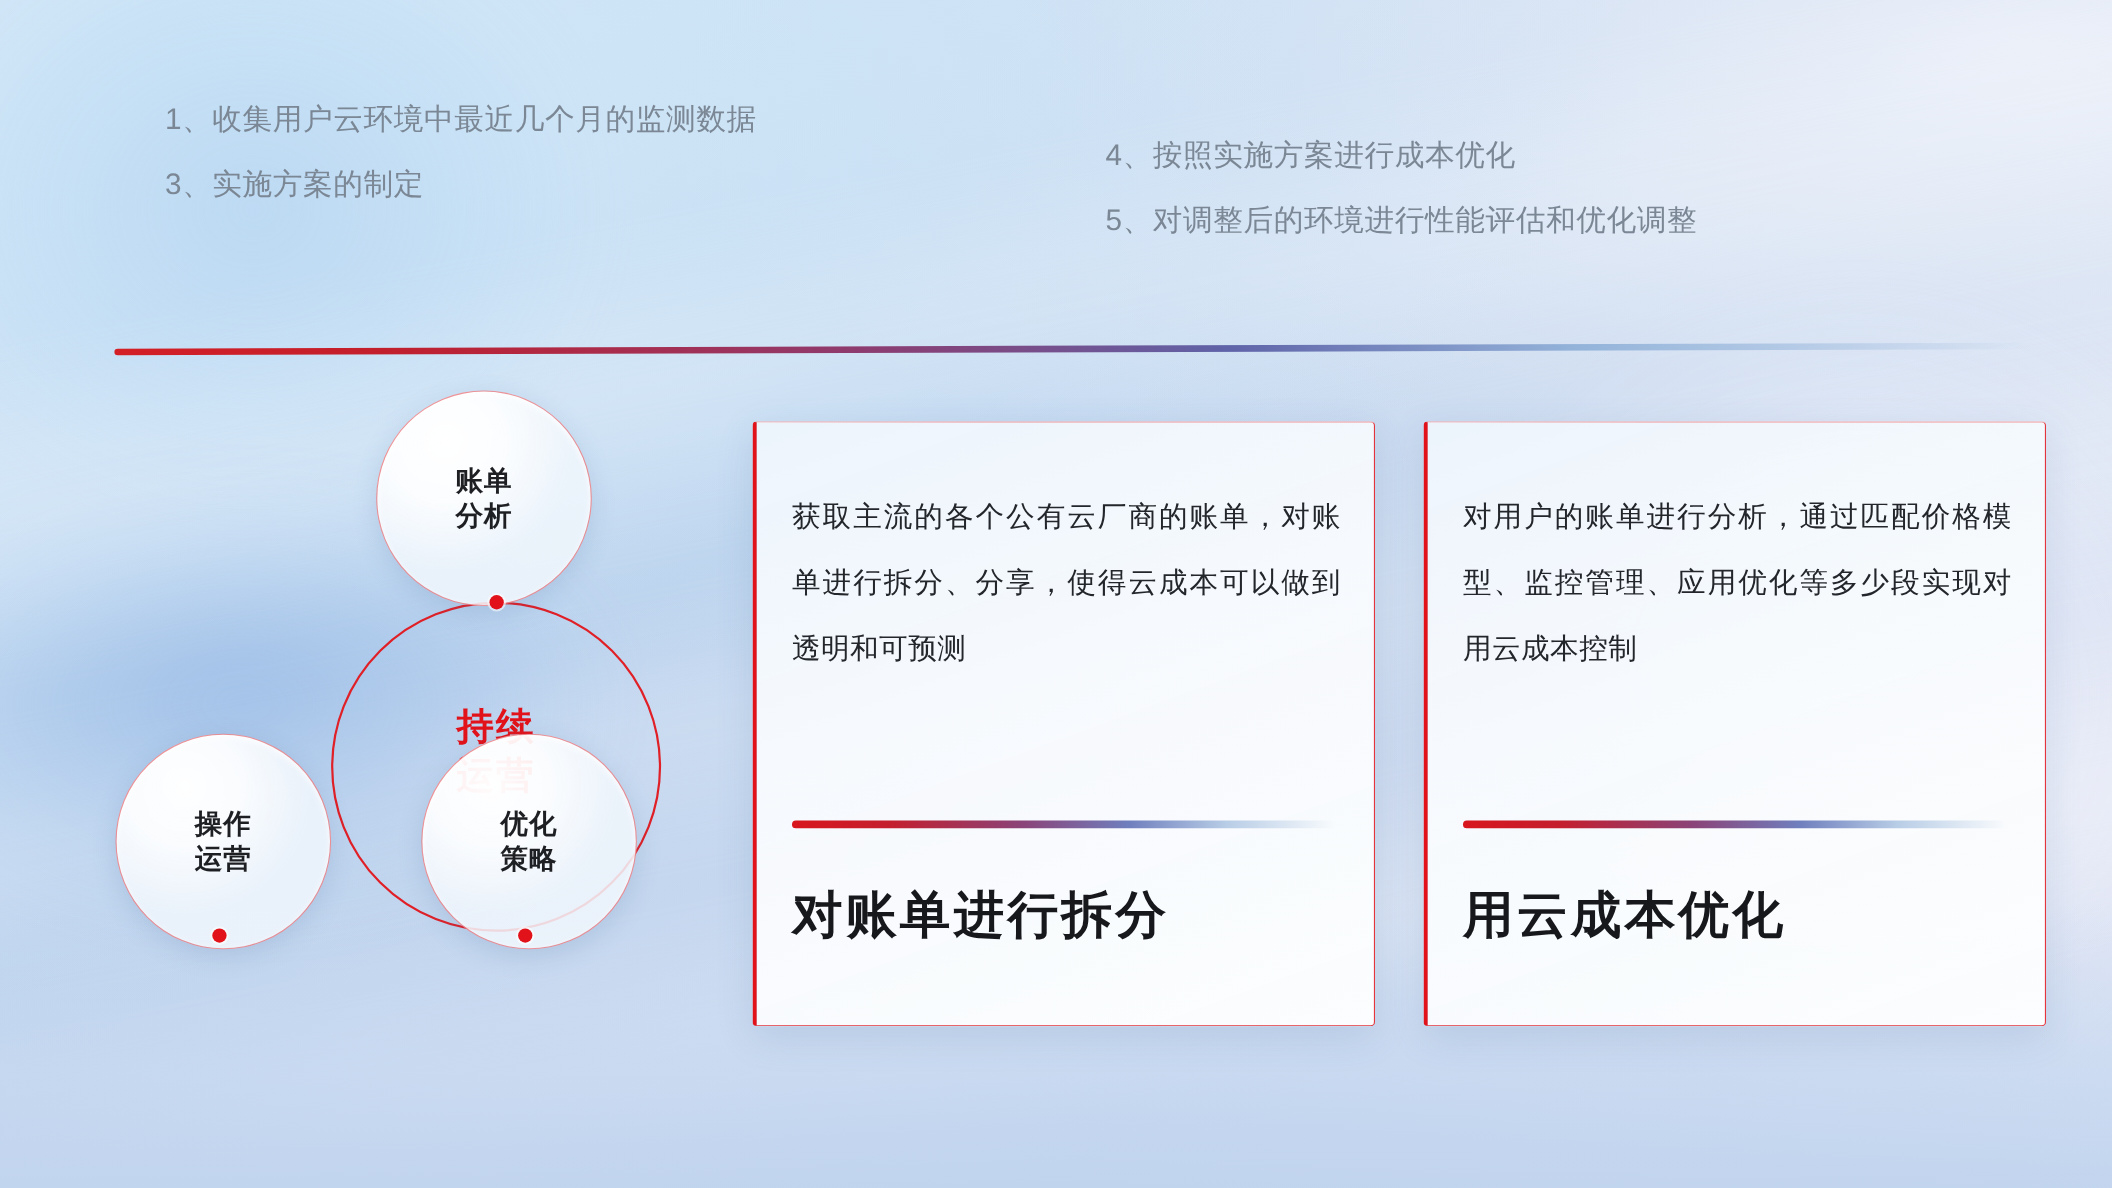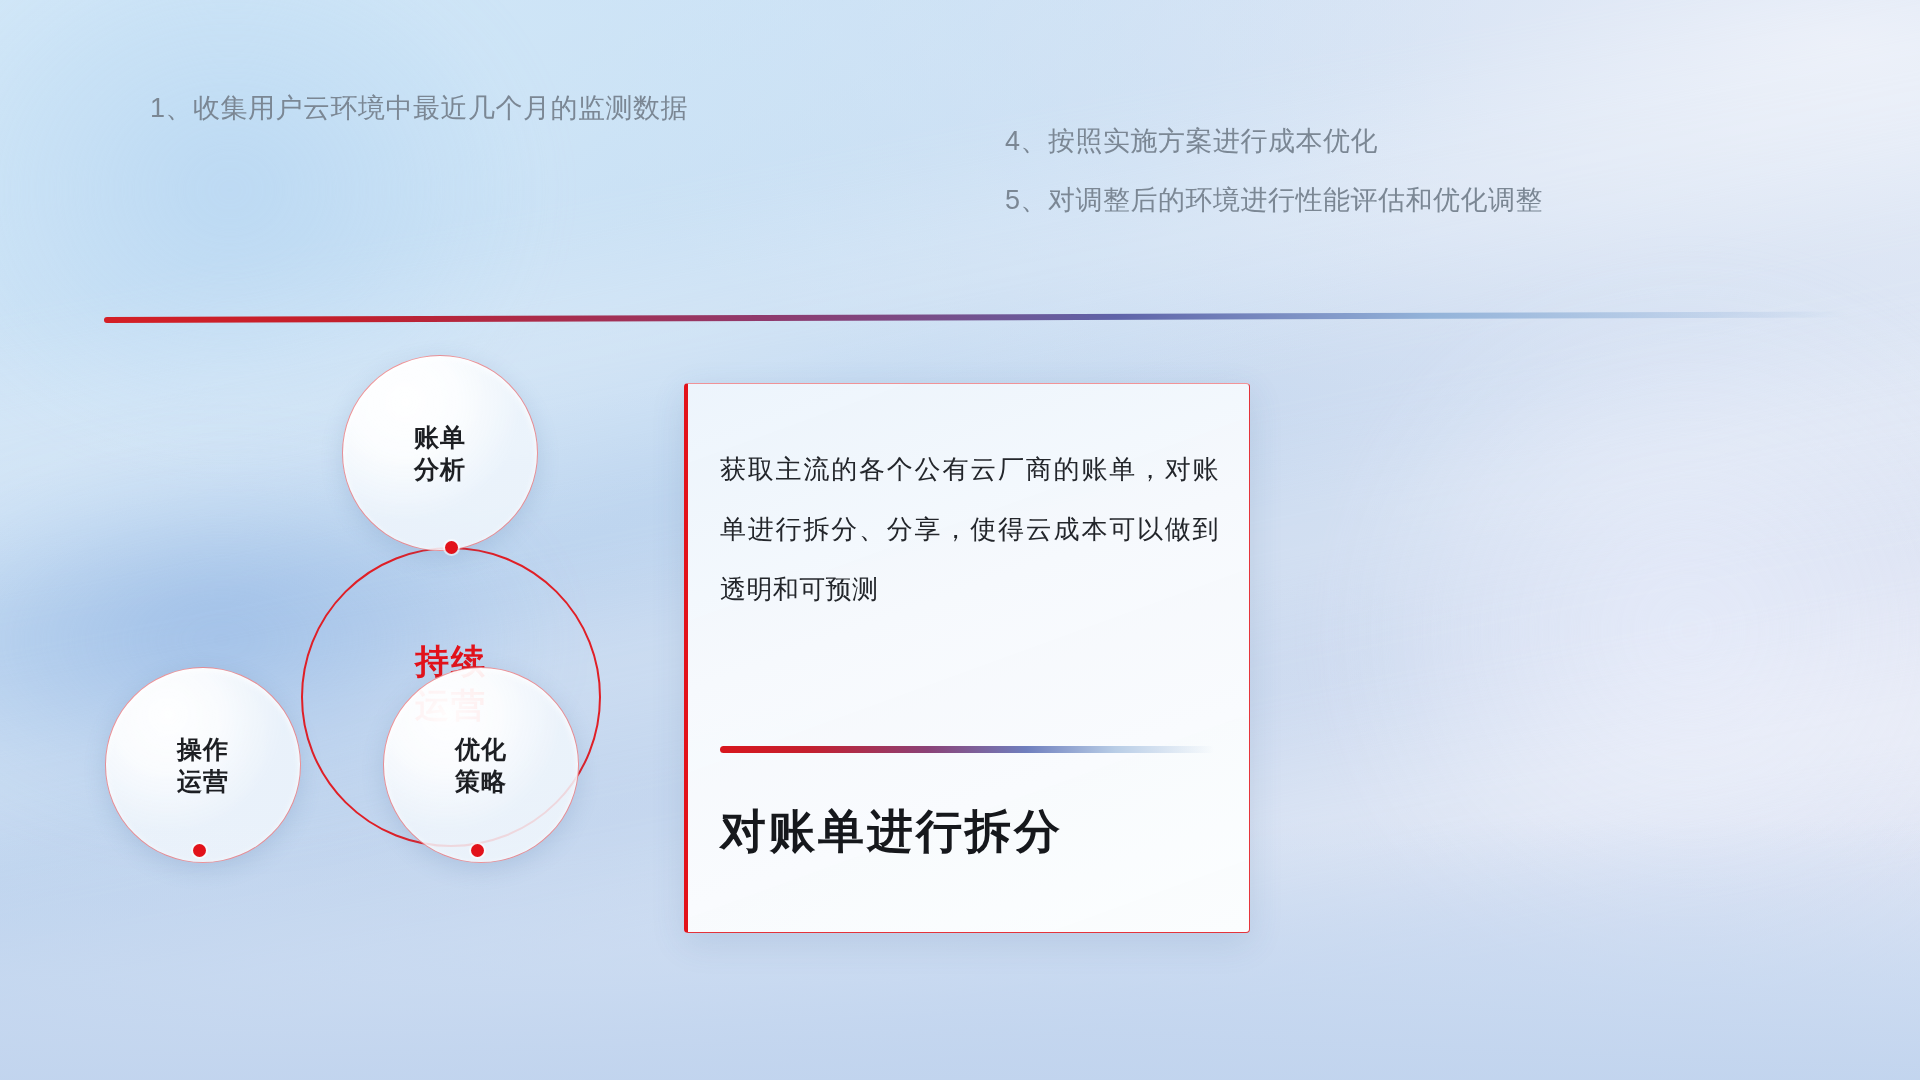--- a/index.html
+++ b/index.html
@@ -141,20 +141,21 @@
   <div class="bg-soft-right"></div>
   <div class="bg-blue-blob"></div>
   <div class="bg-streak s1"></div>
   <div class="bg-streak s2"></div>
   <div class="bg-streak s3"></div>
   <div class="bg-bottom-haze"></div>
 
   <div class="steps">
     <div class="step-col col-left">
       <div class="step-line">1、收集用户云环境中最近几个月的监测数据</div>
+      <div class="step-line">3、实施方案的制定</div>
     </div>
     <div class="step-col col-right">
       <div class="step-line">4、按照实施方案进行成本优化</div>
       <div class="step-line">5、对调整后的环境进行性能评估和优化调整</div>
     </div>
   </div>
 
   <div class="top-rule"></div>
 
   <div class="venn">
@@ -181,14 +182,19 @@
     <div class="node n-left"></div>
     <div class="node n-right"></div>
   </div>
 
   <div class="card card-1">
     <div class="card-body">获取主流的各个公有云厂商的账单，对账单进行拆分、分享，使得云成本可以做到透明和可预测</div>
     <div class="card-rule"></div>
     <div class="card-title">对账单进行拆分</div>
   </div>
 
+  <div class="card card-2">
+    <div class="card-body">对用户的账单进行分析，通过匹配价格模型、监控管理、应用优化等多少段实现对用云成本控制</div>
+    <div class="card-rule"></div>
+    <div class="card-title">用云成本优化</div>
+  </div>
 
 </div>
 
 </body></html>

